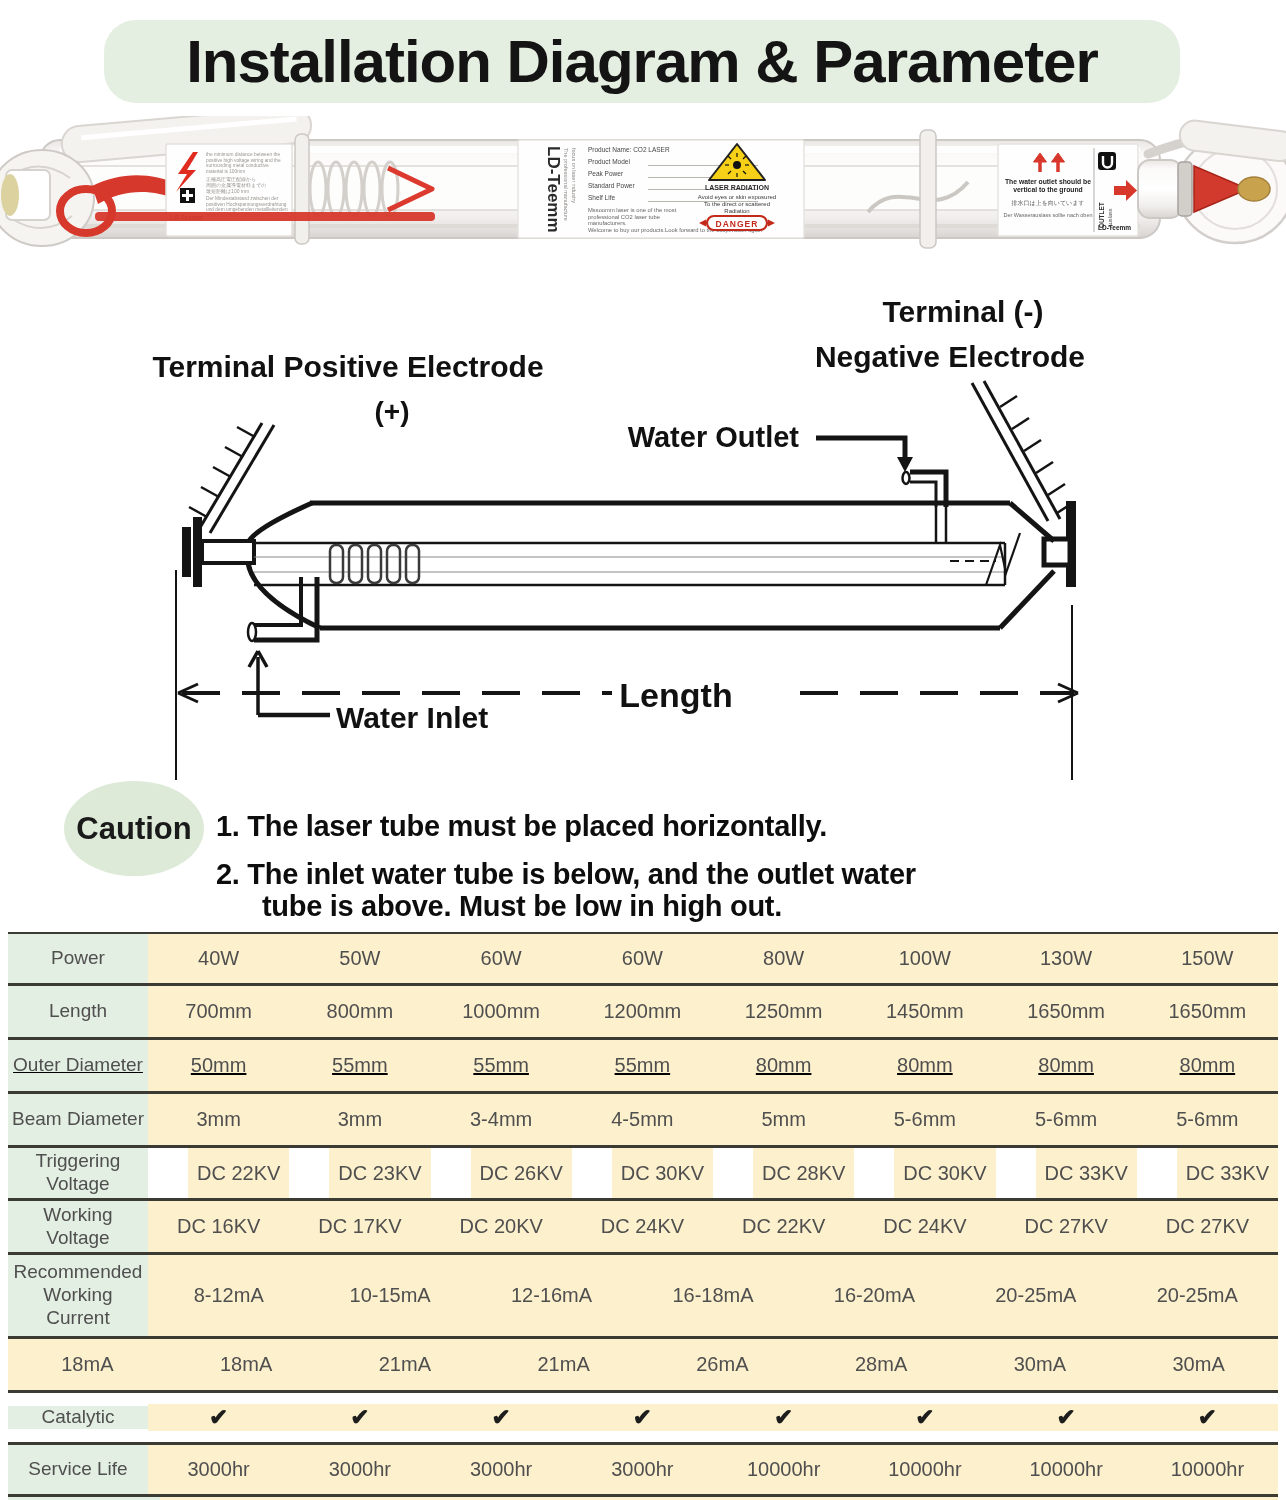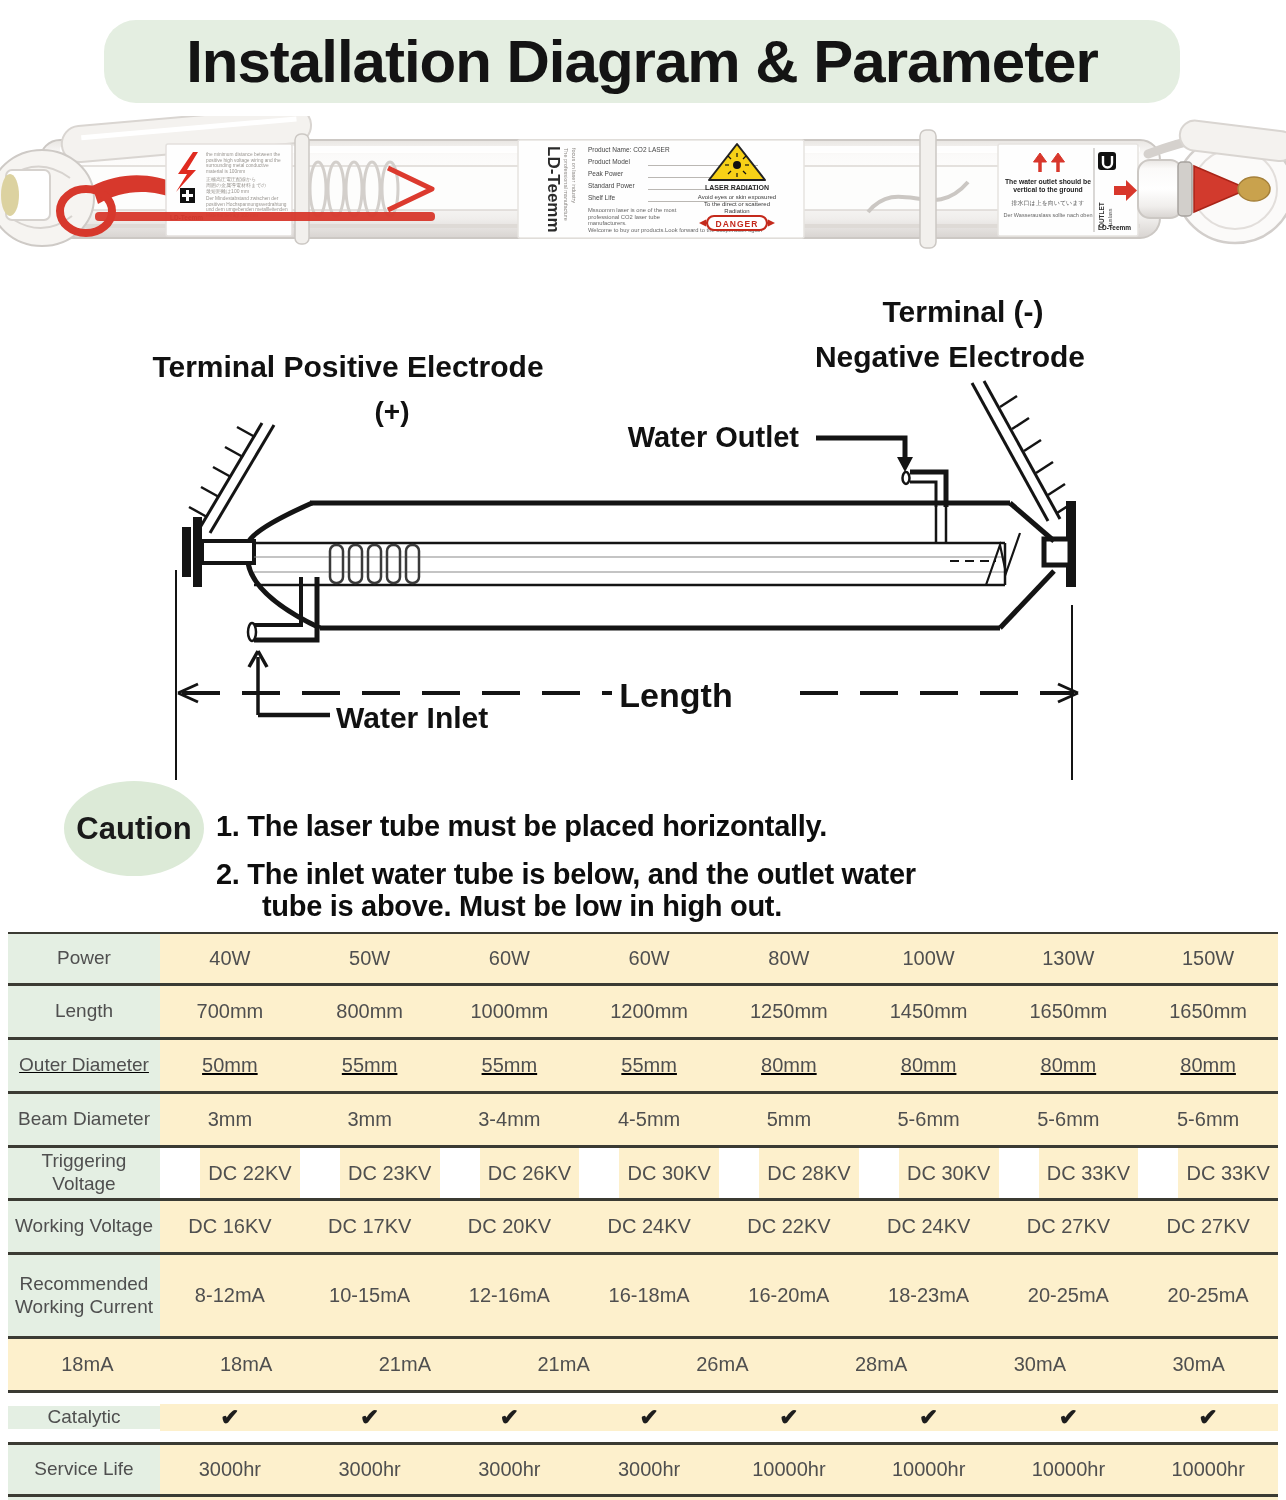--- a/index.html
+++ b/index.html
@@ -25,21 +25,21 @@
                  font-size:31px;font-weight:bold;color:#1a1a1a;}
   .citem{position:absolute;font-size:29px;font-weight:bold;color:#0d0d0d;white-space:nowrap;letter-spacing:-0.3px;}
   .c1{left:216px;top:810px;}
   .c2a{left:216px;top:858px;}
   .c2b{left:262px;top:890px;}
 
   
   .ptable{position:absolute;left:8px;top:932px;width:1270px;border-top:2px solid #3b3b33;}
   .trow{display:flex;border-bottom:3px solid #3b3b33;height:50px;}
   .trow.tall{height:81px;}
-  .tlabel{width:152px;box-sizing:border-box;background:#e4efe3;display:flex;align-items:center;justify-content:center;
+  .tlabel{width:140px;box-sizing:border-box;background:#e4efe3;display:flex;align-items:center;justify-content:center;
           text-align:center;font-size:19px;color:#4f4f4f;line-height:1.2;padding:0 2px;}
   .tcell{flex:1 1 0;background:#fdf0cc;display:flex;align-items:center;justify-content:center;
          font-size:20px;color:#4f4f4f;}
   .tcell.check{font-size:23px;font-weight:bold;color:#1d1d1d;}
   .tstrip{position:absolute;left:8px;top:1497px;width:1270px;height:3px;
           background:linear-gradient(90deg,#e4efe3 0 152px,#fdf0cc 152px 100%);}
 </style>
 </head>
 <body>
 
@@ -382,21 +382,20 @@
         <div class="tcell">DC 27KV</div>
         <div class="tcell">DC 27KV</div>
       </div>
       <div class="trow tall" style="height: 81px;">
         <div class="tlabel">Recommended Working Current</div>
         <div class="tcell">8-12mA</div>
         <div class="tcell">10-15mA</div>
         <div class="tcell">12-16mA</div>
         <div class="tcell">16-18mA</div>
         <div class="tcell">16-20mA</div>
-        <div class="tcell">18-23mA</div>
         <div class="tcell">20-25mA</div>
         <div class="tcell">20-25mA</div>
       </div>
       <div class="trow" style="height: 51px;">
         <div class="tcell">18mA</div>
         <div class="tcell">18mA</div>
         <div class="tcell">21mA</div>
         <div class="tcell">21mA</div>
         <div class="tcell">26mA</div>
         <div class="tcell">28mA</div>

